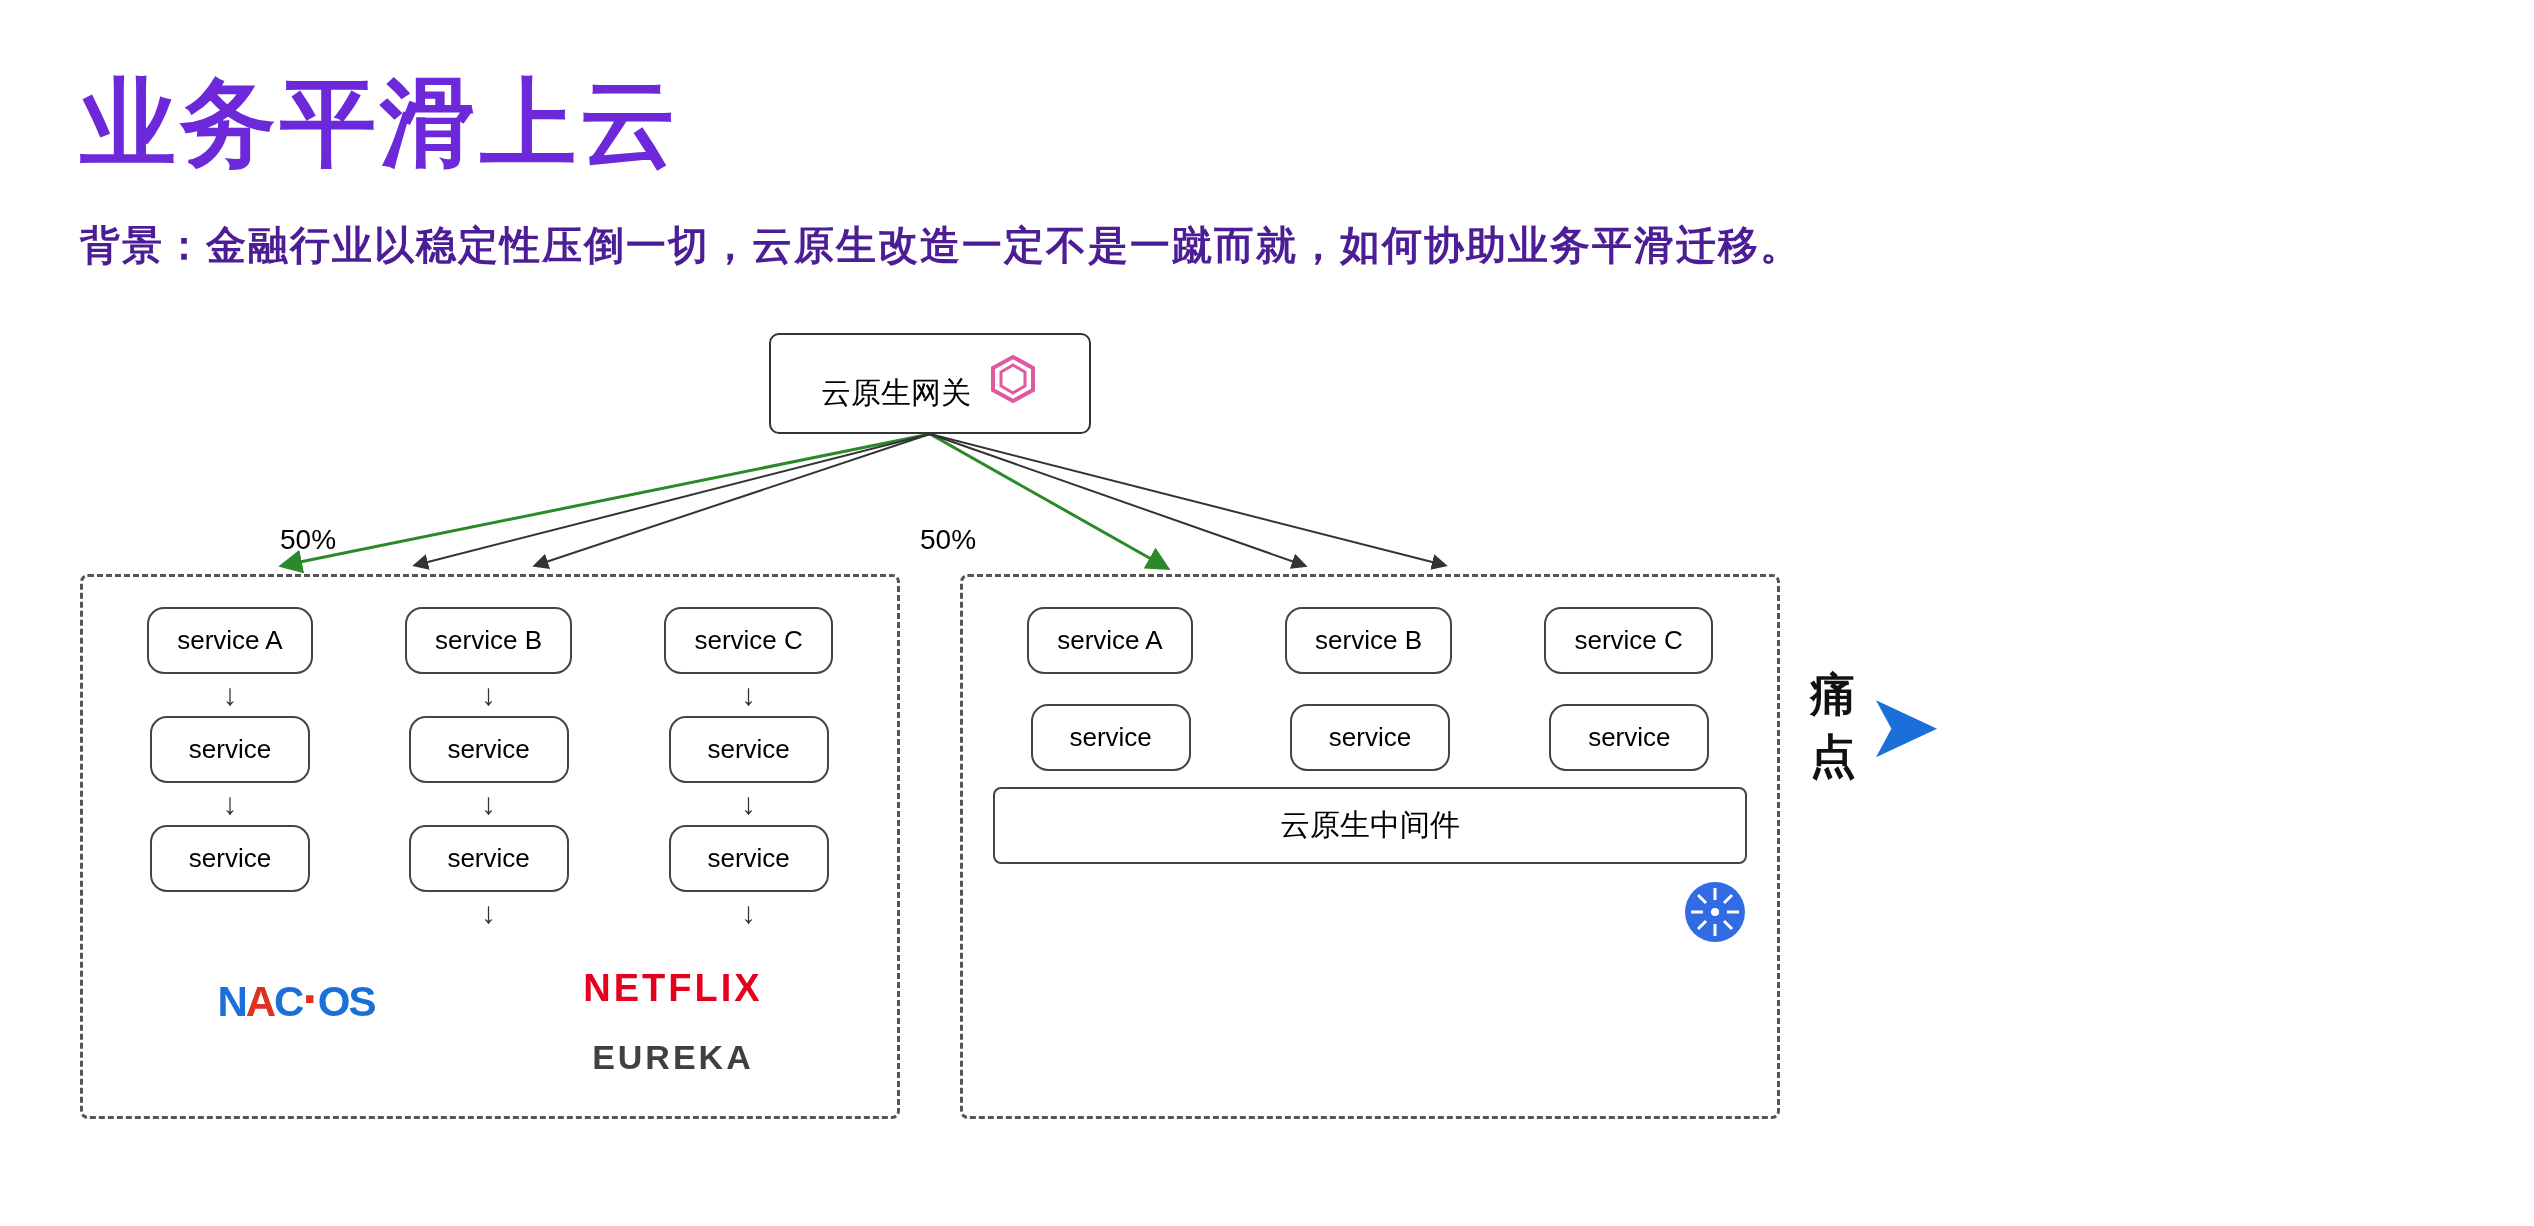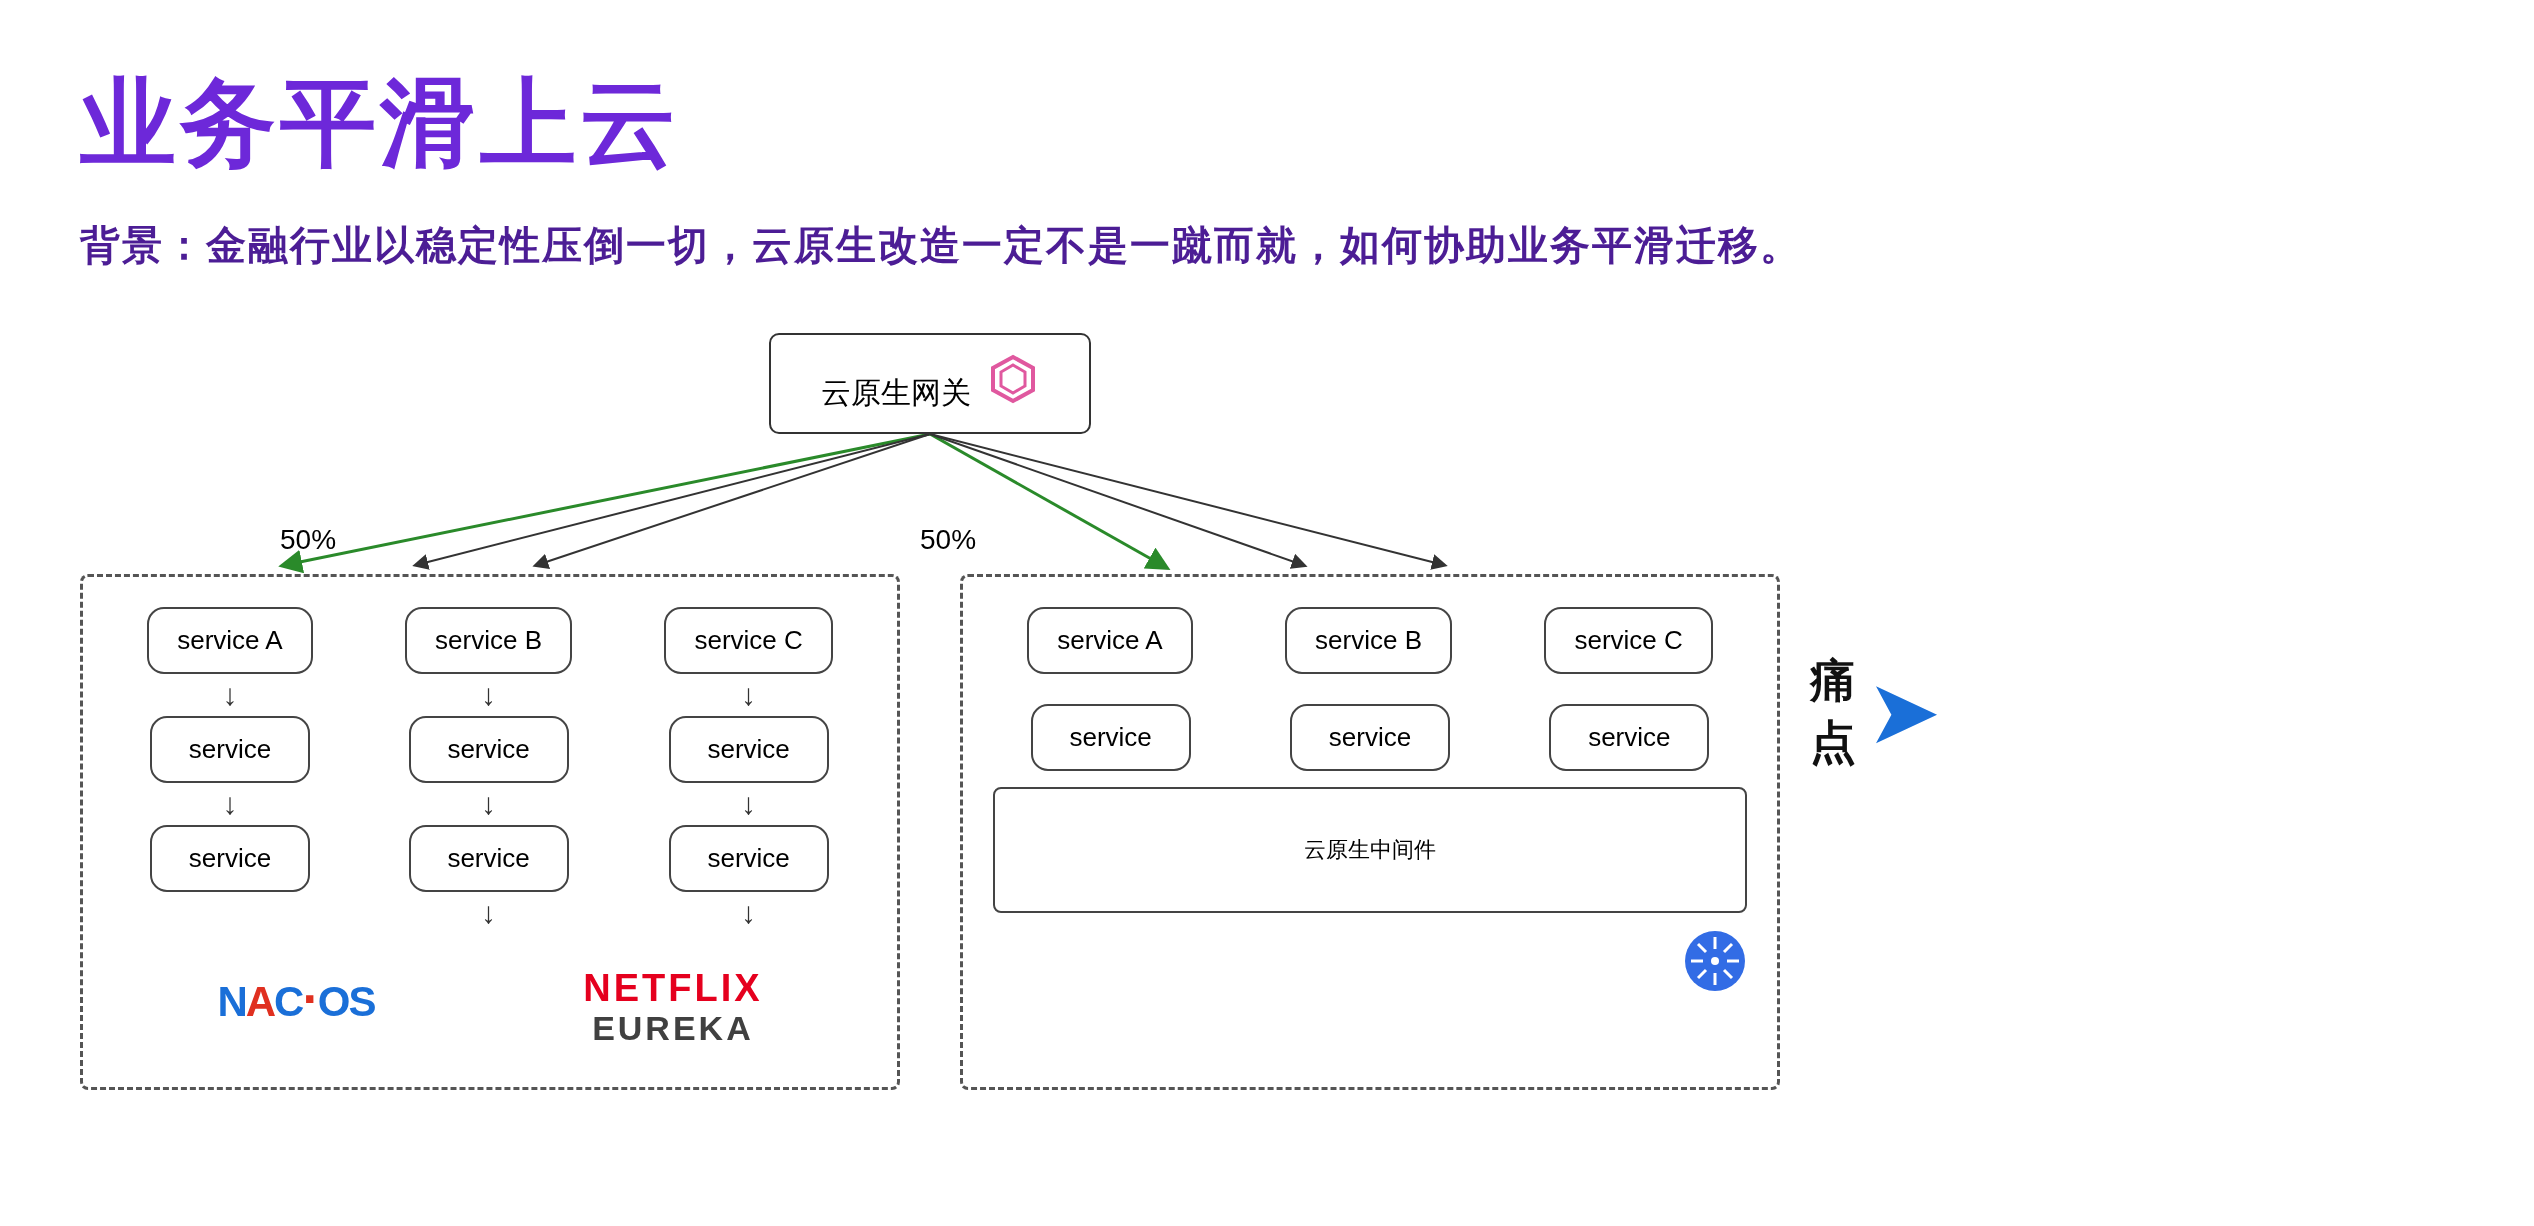--- a/index.html
+++ b/index.html
@@ -126,20 +126,21 @@
     .nacos-a { color: #e03020; }
     .nacos-c { color: #1a6fd8; }
     .nacos-o { color: #1a6fd8; }
     .nacos-s { color: #1a6fd8; }
     .nacos-dot { color: #e03020; font-size: 52px; }
     .eureka-logo {
       display: flex;
       flex-direction: column;
       align-items: center;
       line-height: 1.1;
+      gap: 29px;
     }
     .eureka-netflix {
       font-size: 38px;
       font-weight: 900;
       color: #e5001e;
       letter-spacing: 3px;
     }
     .eureka-text {
       font-size: 34px;
       font-weight: 700;
@@ -285,21 +286,21 @@
           <div class="service-box">service B</div>
           <div class="service-box">service C</div>
         </div>
 
         <div class="right-mid-row" style="margin-top:30px;">
           <div class="service-box">service</div>
           <div class="service-box">service</div>
           <div class="service-box">service</div>
         </div>
 
-        <div class="service-box-wide" style="margin-top:16px; font-size:22px; padding:46px;">云原生中间件</div>
+        <div class="service-box-wide" style="margin-top:16px; font-size:30px; padding:16px;">云原生中间件</div>
 
         <div class="kubernetes-icon" style="text-align:right; margin-top:16px;">
           <svg width="64" height="64" viewBox="0 0 64 64">
             <circle cx="32" cy="32" r="30" fill="#326ce5"></circle>
             <circle cx="32" cy="32" r="4" fill="white"></circle>
 
             <line x1="32" y1="8" x2="32" y2="20" stroke="white" stroke-width="3"></line>
             <line x1="32" y1="44" x2="32" y2="56" stroke="white" stroke-width="3"></line>
             <line x1="8" y1="32" x2="20" y2="32" stroke="white" stroke-width="3"></line>
             <line x1="44" y1="32" x2="56" y2="32" stroke="white" stroke-width="3"></line>

